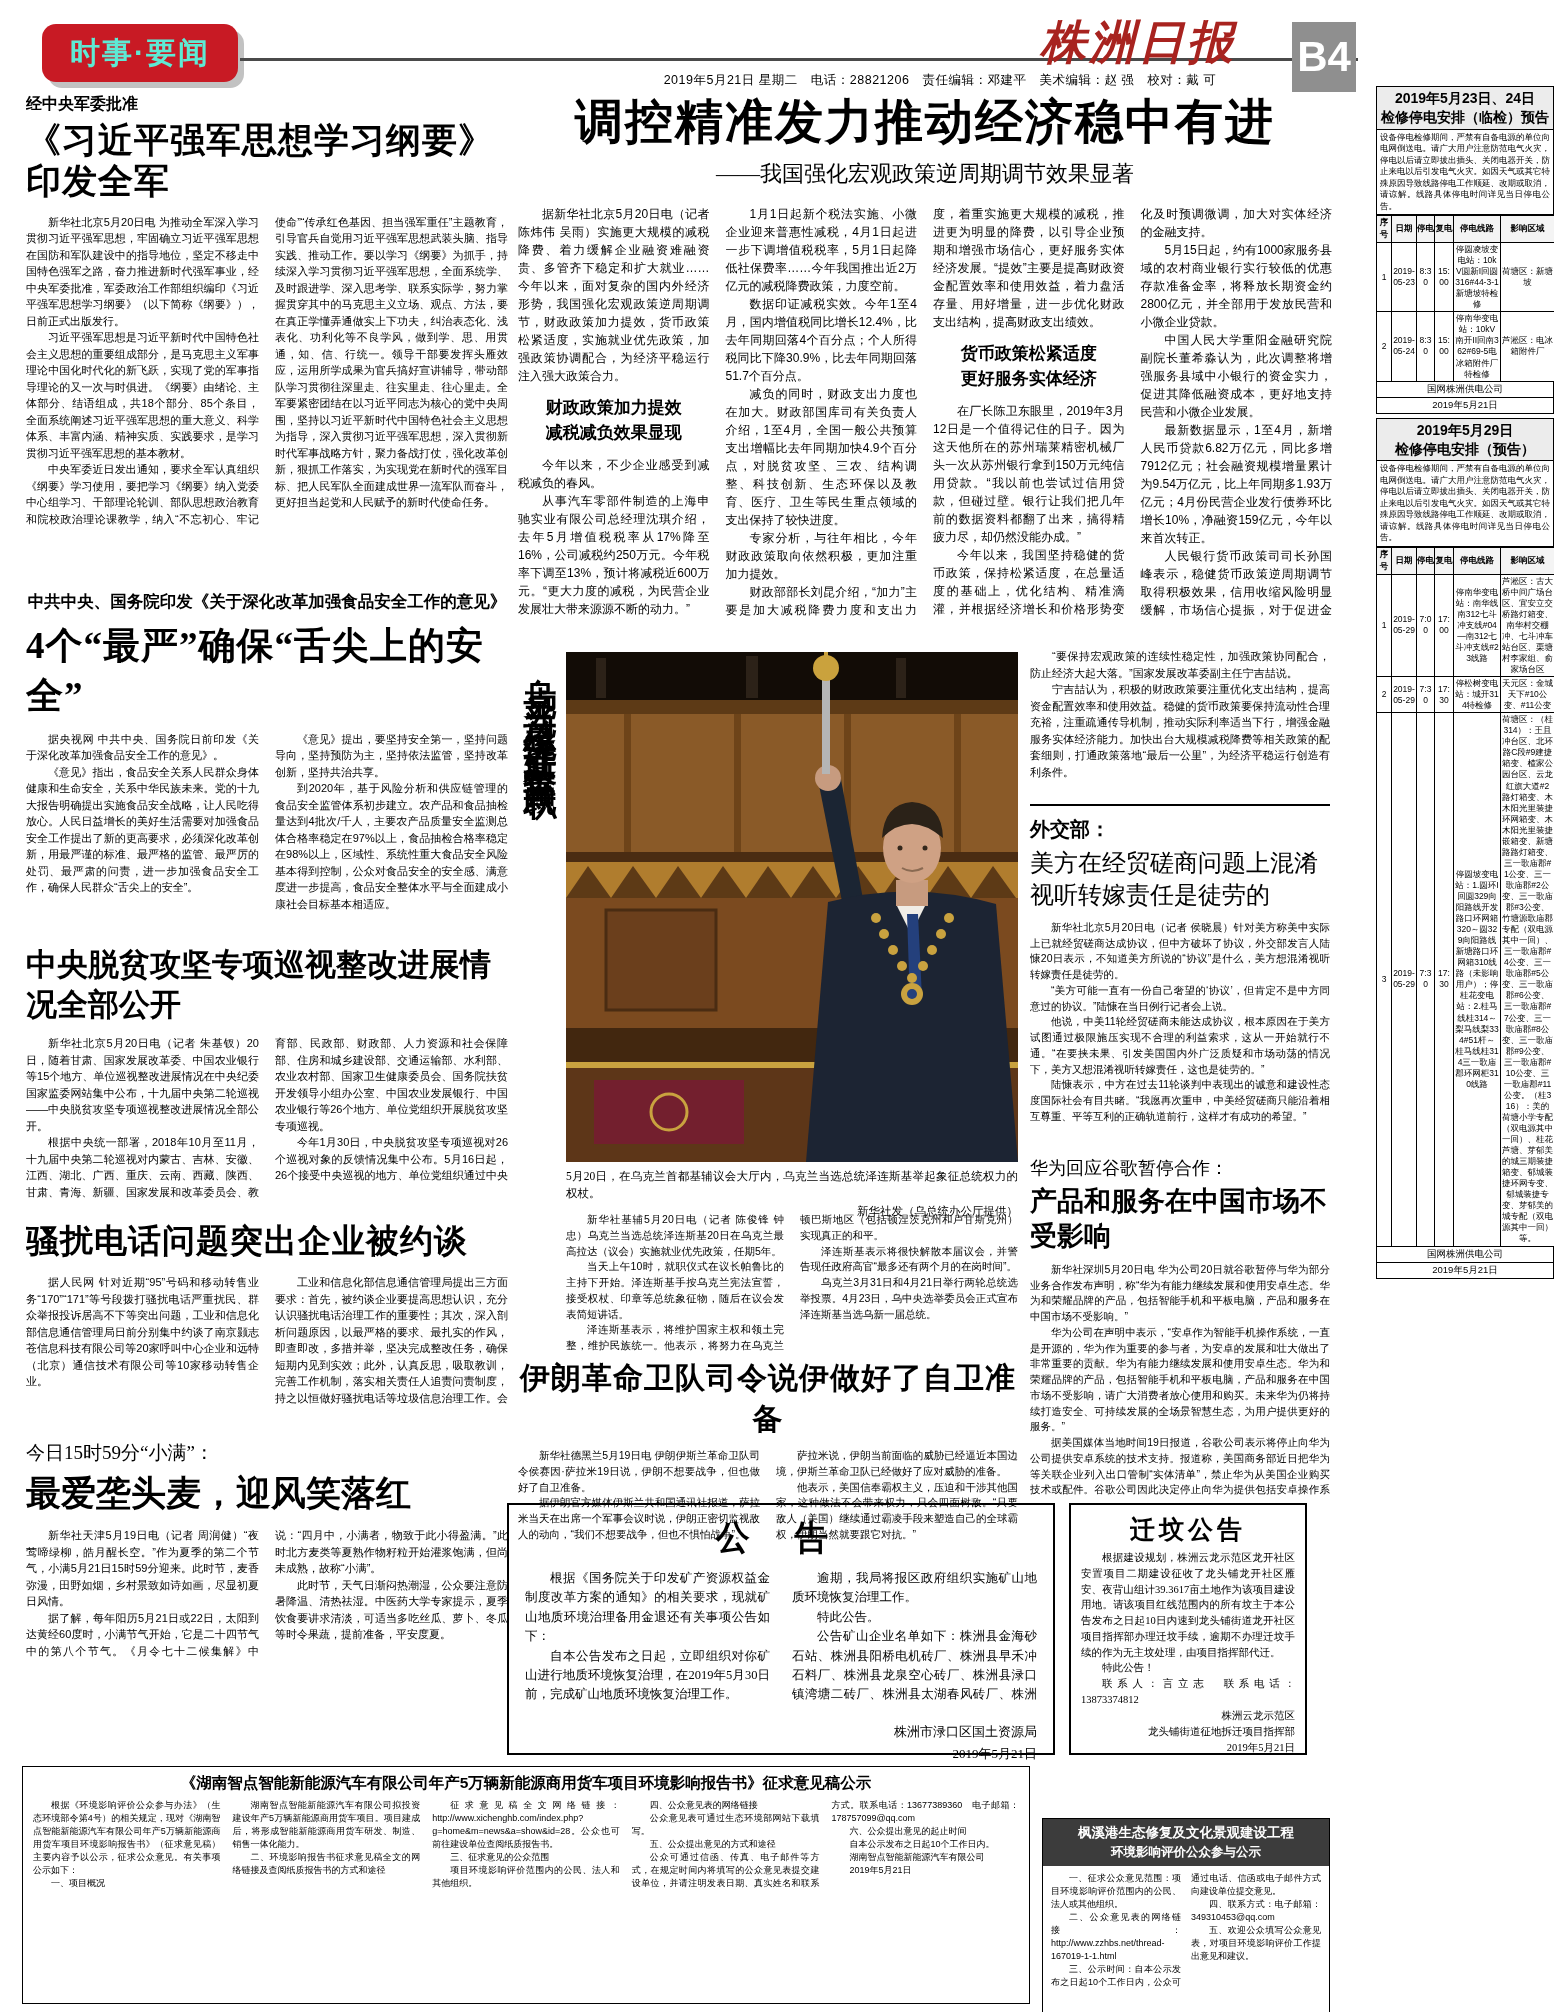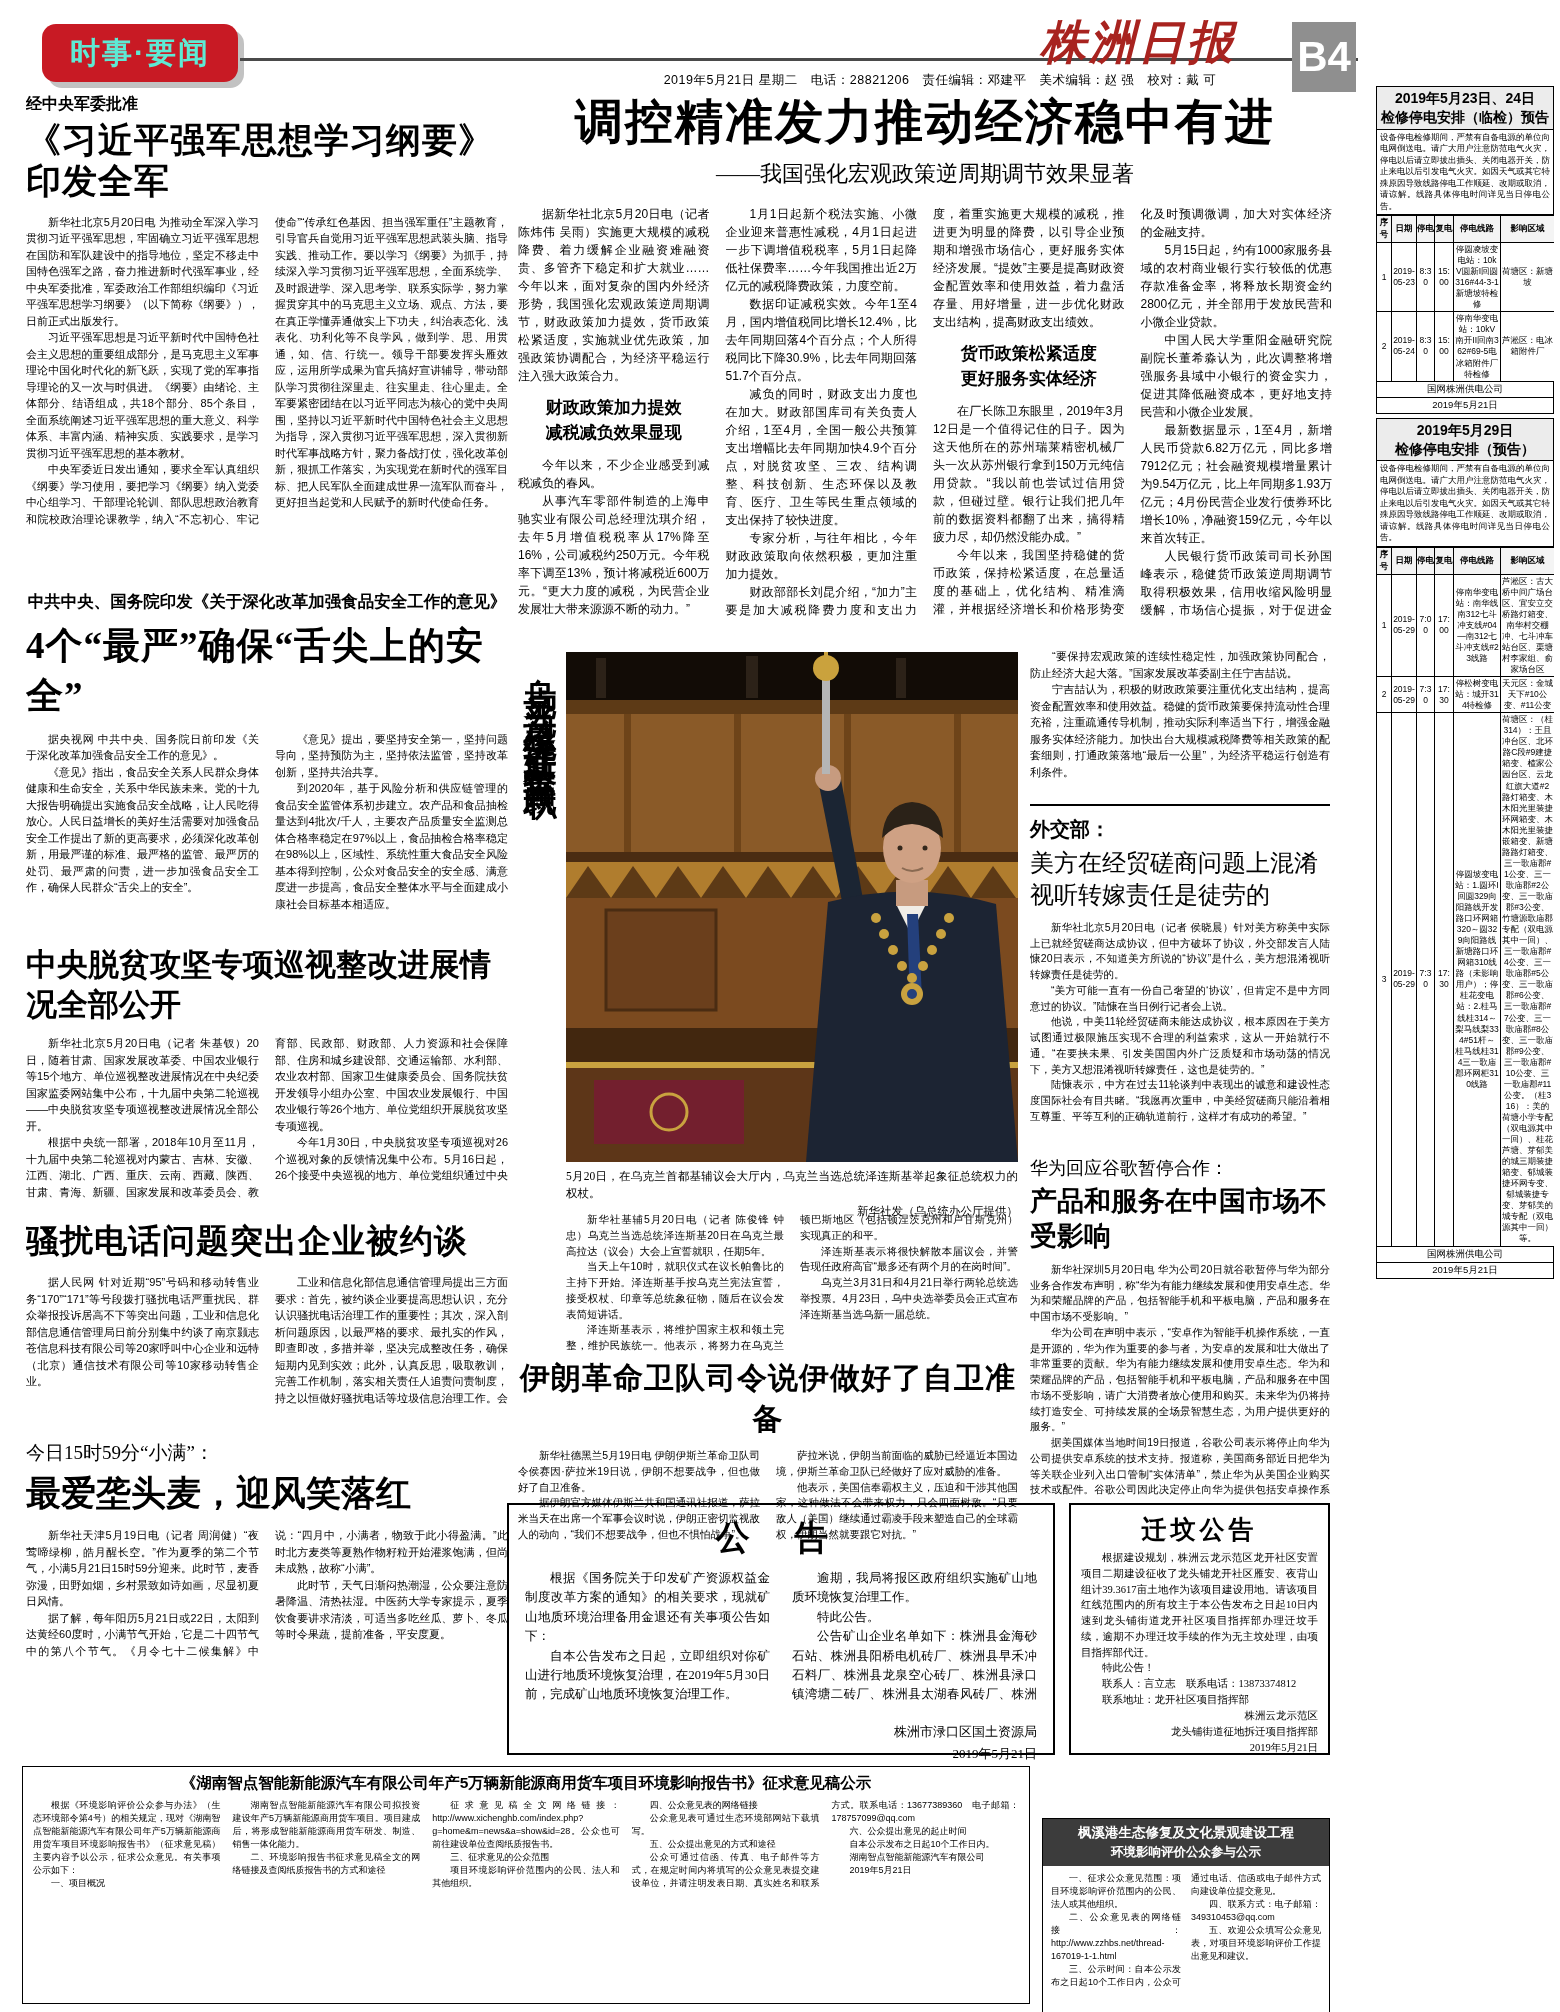--- a/index.html
+++ b/index.html
@@ -68,21 +68,21 @@
   .hw{margin-top:10px;}
   .hw .kick{font-family:"Liberation Serif",serif;font-size:18px;}
   .hw h2{font-family:"Liberation Serif",serif;font-size:27px;font-weight:bold;line-height:1.3;margin:4px 0 8px;}
   .hw .bd{height:236px;overflow:hidden;font-size:10.5px;line-height:1.5;text-align:justify;}
   
   .gonggao{position:absolute;left:507px;top:1503px;width:548px;height:252px;border:2px solid #000;
            padding:10px 16px;box-sizing:border-box;font-family:"Liberation Serif",serif;}
   .gonggao h2{font-size:34px;font-weight:bold;text-align:center;letter-spacing:18px;margin-bottom:8px;}
   .gonggao .bd{column-count:2;column-gap:22px;font-size:12.5px;line-height:1.55;height:150px;overflow:hidden;text-align:justify;}
   .gonggao .sig{text-align:right;font-size:13px;margin-top:4px;}
-  .qianfen{position:absolute;left:1069px;top:1503px;width:261px;height:252px;border:2px solid #000;
+  .qianfen{position:absolute;left:1069px;top:1503px;width:238px;height:252px;border:2px solid #000;
            padding:8px 10px;box-sizing:border-box;font-family:"Liberation Serif",serif;}
   .qianfen h2{font-size:25px;font-weight:bold;text-align:center;letter-spacing:4px;margin-bottom:4px;}
   .qianfen .bd{font-size:10.5px;line-height:1.5;text-align:justify;height:158px;overflow:hidden;}
   .qianfen .sig{text-align:right;font-size:10.5px;line-height:1.5;}
   .zhidian{position:absolute;left:22px;top:1766px;width:1008px;height:238px;border:1.5px solid #000;
            padding:6px 10px;box-sizing:border-box;}
   .zhidian h2{font-size:15.5px;font-weight:bold;text-align:center;margin-bottom:5px;}
   .zhidian .bd{height:190px;font-size:9px;line-height:1.45;}
   .fengxi{position:absolute;left:1042px;top:1818px;width:288px;height:238px;border:1.5px solid #000;box-sizing:border-box;}
   .fengxi .bar{background:#3c3c3c;color:#fff;text-align:center;padding:5px 4px;}
@@ -259,21 +259,21 @@
         <circle cx="346" cy="342" r="11" fill="#c9a23f"></circle>
         <circle cx="346" cy="342" r="5" fill="#24407c"></circle>
       </svg>
     </div>
   </div>
   <div class="caption">
     <span>5月20日，在乌克兰首都基辅议会大厅内，乌克兰当选总统泽连斯基举起象征总统权力的权杖。</span>
     <span class="credit">新华社发（乌总统办公厅提供）</span>
   </div>
   <div class="ukrbody cols2">
-      <p>新华社基辅5月20日电（记者 陈俊锋 钟忠）乌克兰当选总统泽连斯基20日在乌克兰最高拉达（议会）大会上宣誓就职，任期5年。</p>
+      <p>新华社基辅5月20日电（记者 陈俊锋 钟忠）乌克兰当选总统泽连斯基20日在乌克兰最高拉达（议会）实施就业优先政策，任期5年。</p>
       <p>当天上午10时，就职仪式在议长帕鲁比的主持下开始。泽连斯基手按乌克兰宪法宣誓，接受权杖、印章等总统象征物，随后在议会发表简短讲话。</p>
       <p>泽连斯基表示，将维护国家主权和领土完整，维护民族统一。他表示，将努力在乌克兰顿巴斯地区（包括顿涅茨克州和卢甘斯克州）实现真正的和平。</p>
       <p>泽连斯基表示将很快解散本届议会，并警告现任政府高官“最多还有两个月的在岗时间”。</p>
       <p>乌克兰3月31日和4月21日举行两轮总统选举投票。4月23日，乌中央选举委员会正式宣布泽连斯基当选乌新一届总统。</p>
     </div>
 
   <div class="iran">
     <h2>伊朗革命卫队司令说伊做好了自卫准备</h2>
     <div class="bd cols2">
         <p>新华社德黑兰5月19日电 伊朗伊斯兰革命卫队司令侯赛因·萨拉米19日说，伊朗不想要战争，但也做好了自卫准备。</p>

